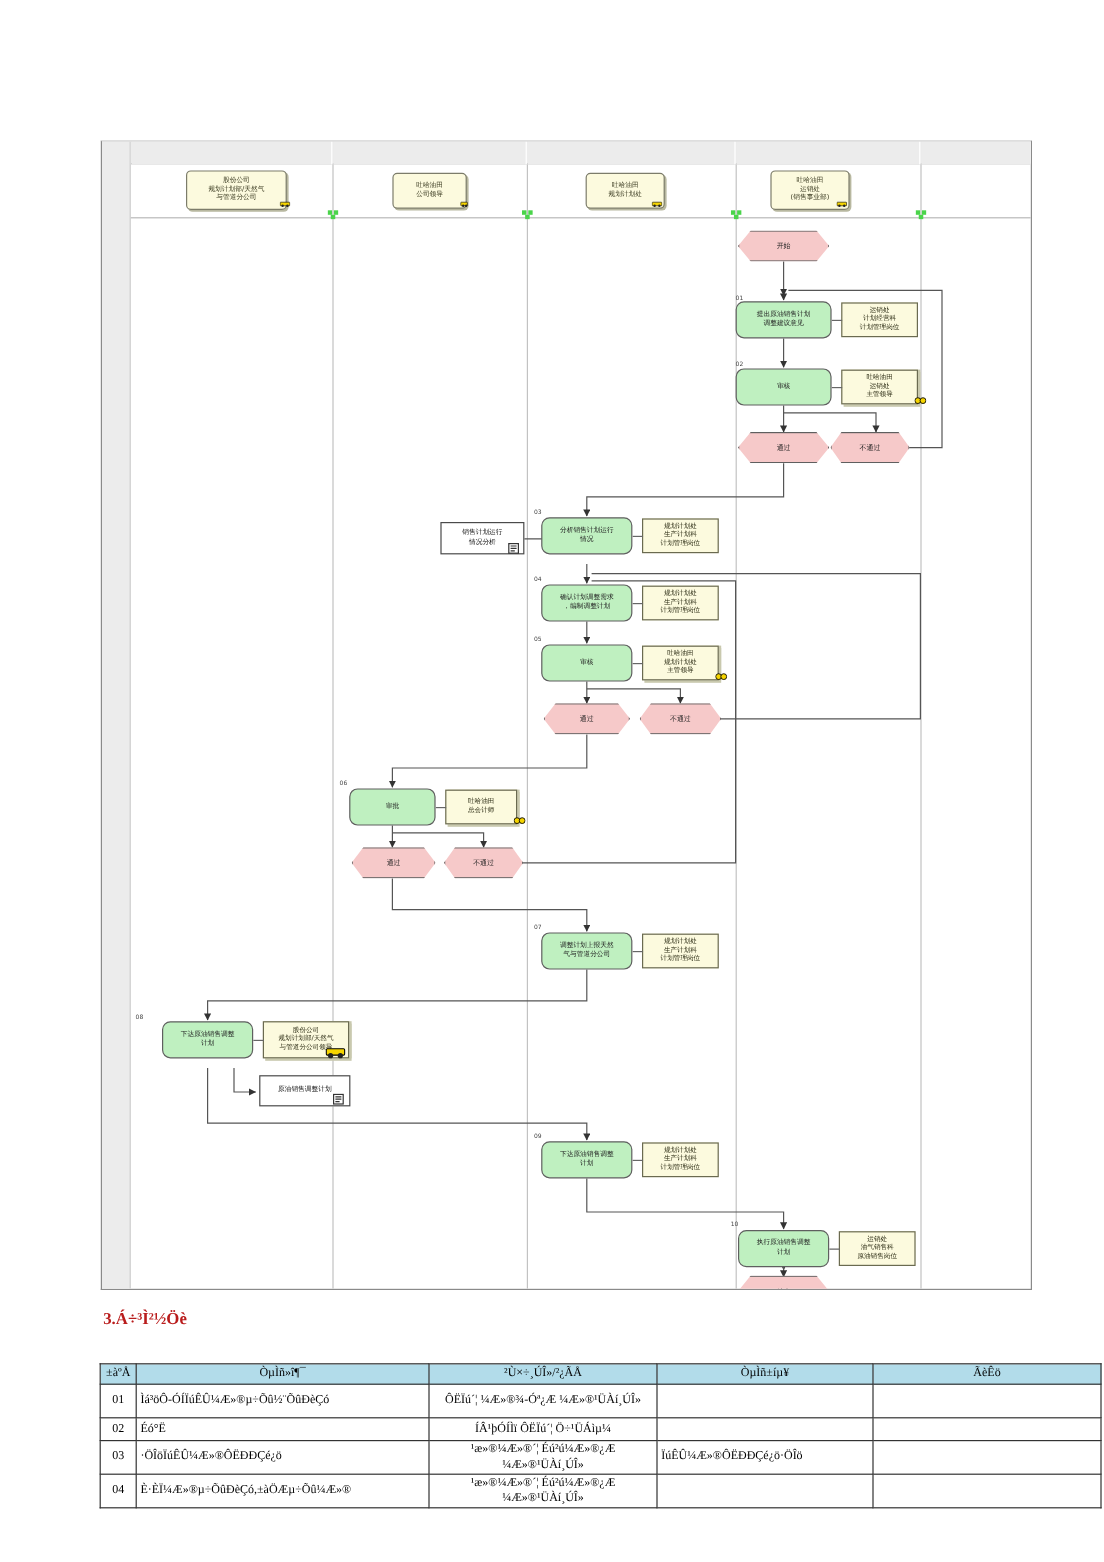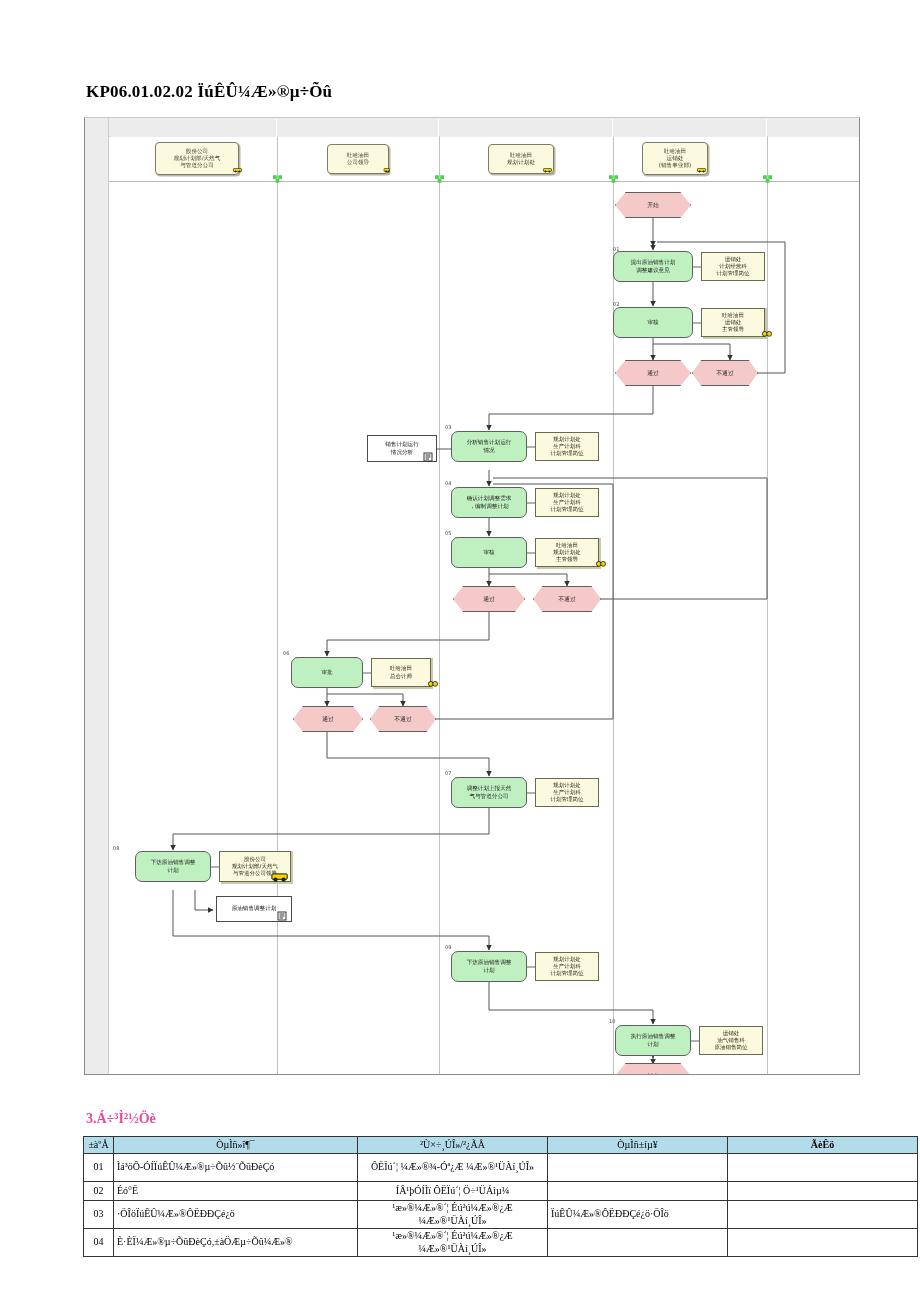--- a/index.html
+++ b/index.html
@@ -115,21 +115,21 @@
     position:absolute;
     font-size:5px; color:#444;
     font-family:"DejaVu Sans", sans-serif;
   }
   .lane-pin { position:absolute; width:9px; height:8px; }
 
   
   #sec3-title {
     position:absolute; left:86px; top:1092px;
     font-family:"Liberation Serif", serif;
-    font-size:14px; font-weight:bold; color:#ec4899;margin-top:19px;
+    font-size:14px; font-weight:bold; color:#b91c1c;
   }
 
   
   #steps-table {
     position:absolute; left:83px; top:1136px; width:834px;
     border-collapse:collapse;
     font-family:"Liberation Serif", serif;
     font-size:10px; color:#000;
     table-layout:fixed;
   }
@@ -150,21 +150,20 @@
   #steps-table td.c2 { width:190px;text-align:center; }
   #steps-table td.c3 { width:180px; }
   #steps-table td.c4 { width:190px; }
   #steps-table tbody tr { height:28px; }
 </style>
 </head>
 <body>
 
 <div class="page">
 
-  <div id="doc-title">KP06.01.02.02 ÏúÊÛ¼Æ»®µ÷Õû</div>
 
   <div id="diagram">
 
     <div class="gutter-left"></div>
 
     <div class="hdr-strip"></div>
     <div class="hdr-cell" style="left:25px;width:167px;"></div>
     <div class="hdr-cell" style="left:193px;width:161px;"></div>
     <div class="hdr-cell" style="left:355px;width:173px;"></div>
     <div class="hdr-cell" style="left:529px;width:153px;"></div>
@@ -464,21 +463,21 @@
 
   <div id="sec3-title">3.Á÷³Ì²½Öè</div>
 
   <table id="steps-table">
     <thead>
       <tr>
         <th style="width:30px;">±àºÅ</th>
         <th style="width:244px;">ÒµÌñ»î¶¯</th>
         <th style="width:190px;margin-top:15px;">²Ù×÷¸ÚÎ»/²¿ÃÅ</th>
         <th style="width:180px;">ÒµÌñ±íµ¥</th>
-        <th style="width:190px;font-weight:bold;">ÃèÊö</th>
+        <th style="width:190px;">ÃèÊö</th>
       </tr>
     </thead>
     <tbody>
       <tr>
         <td class="num">01</td>
         <td class="c1">Ìá³öÔ-ÓÍÏúÊÛ¼Æ»®µ÷Õû½¨ÕûÐèÇó</td>
         <td class="c2">ÔËÏú´¦ ¼Æ»®¾-Óª¿Æ ¼Æ»®¹ÜÀí¸ÚÎ»</td>
         <td class="c3"></td>
         <td class="c4"></td>
       </tr>

